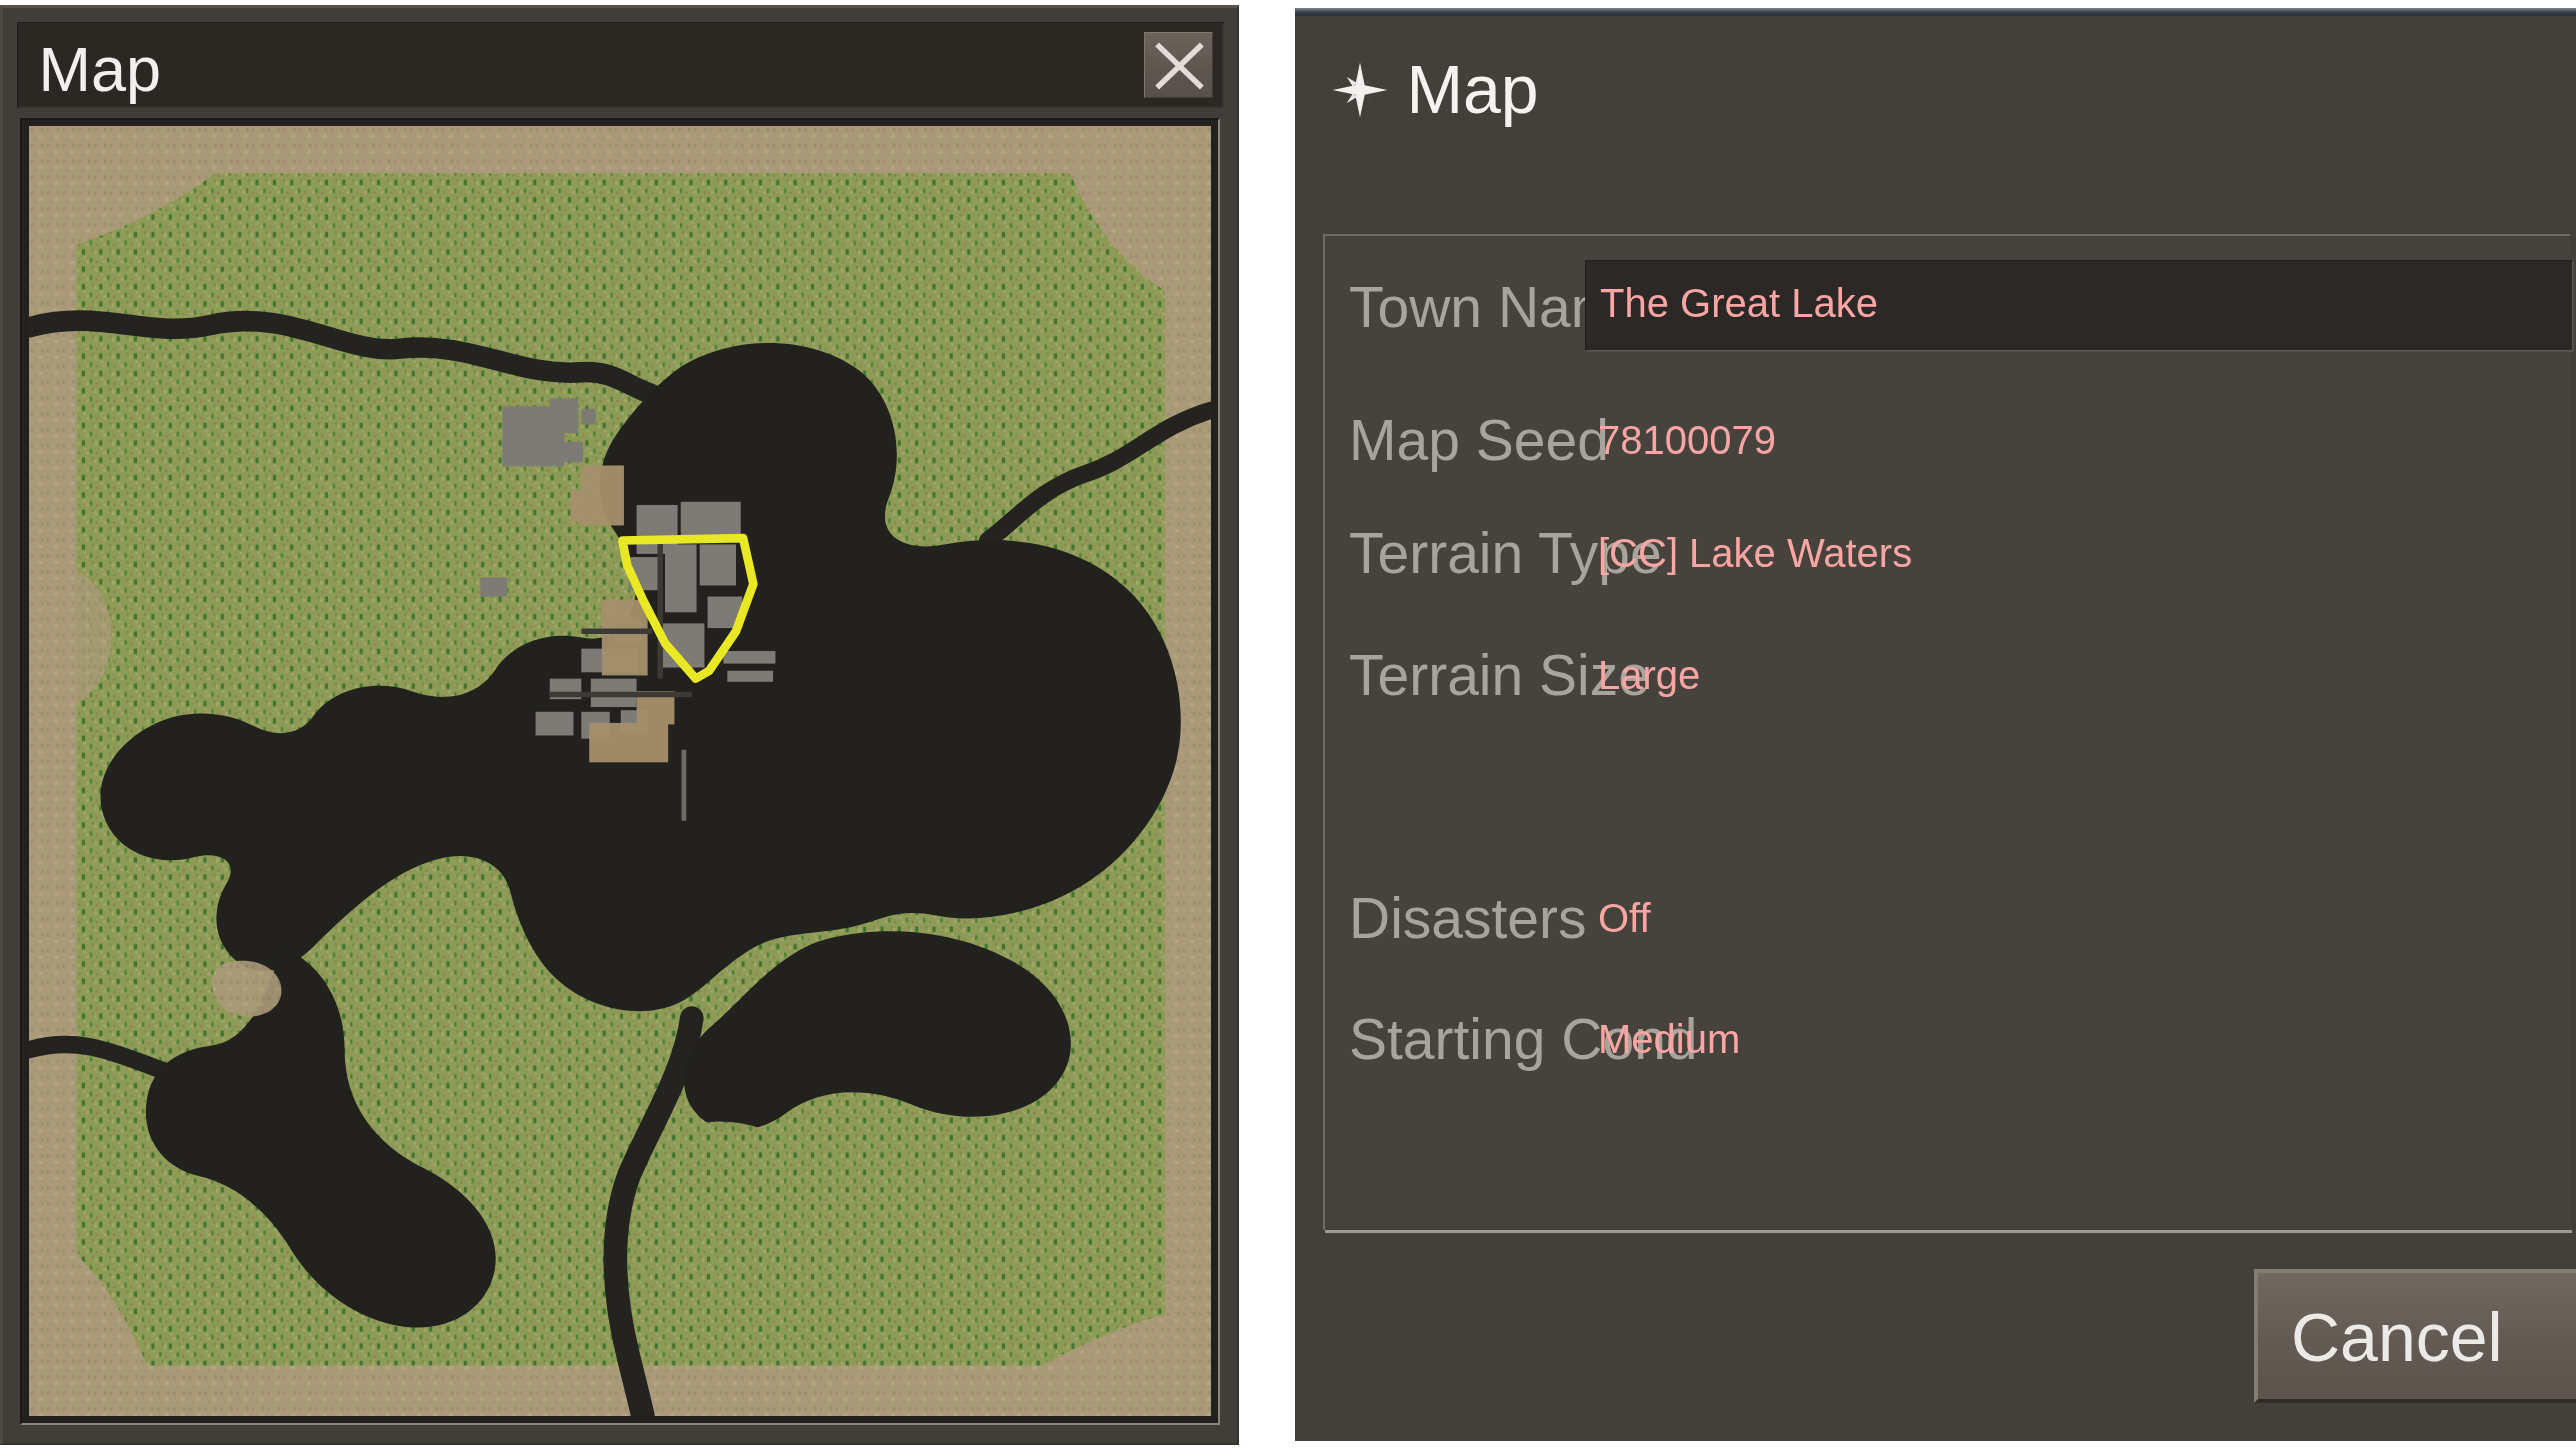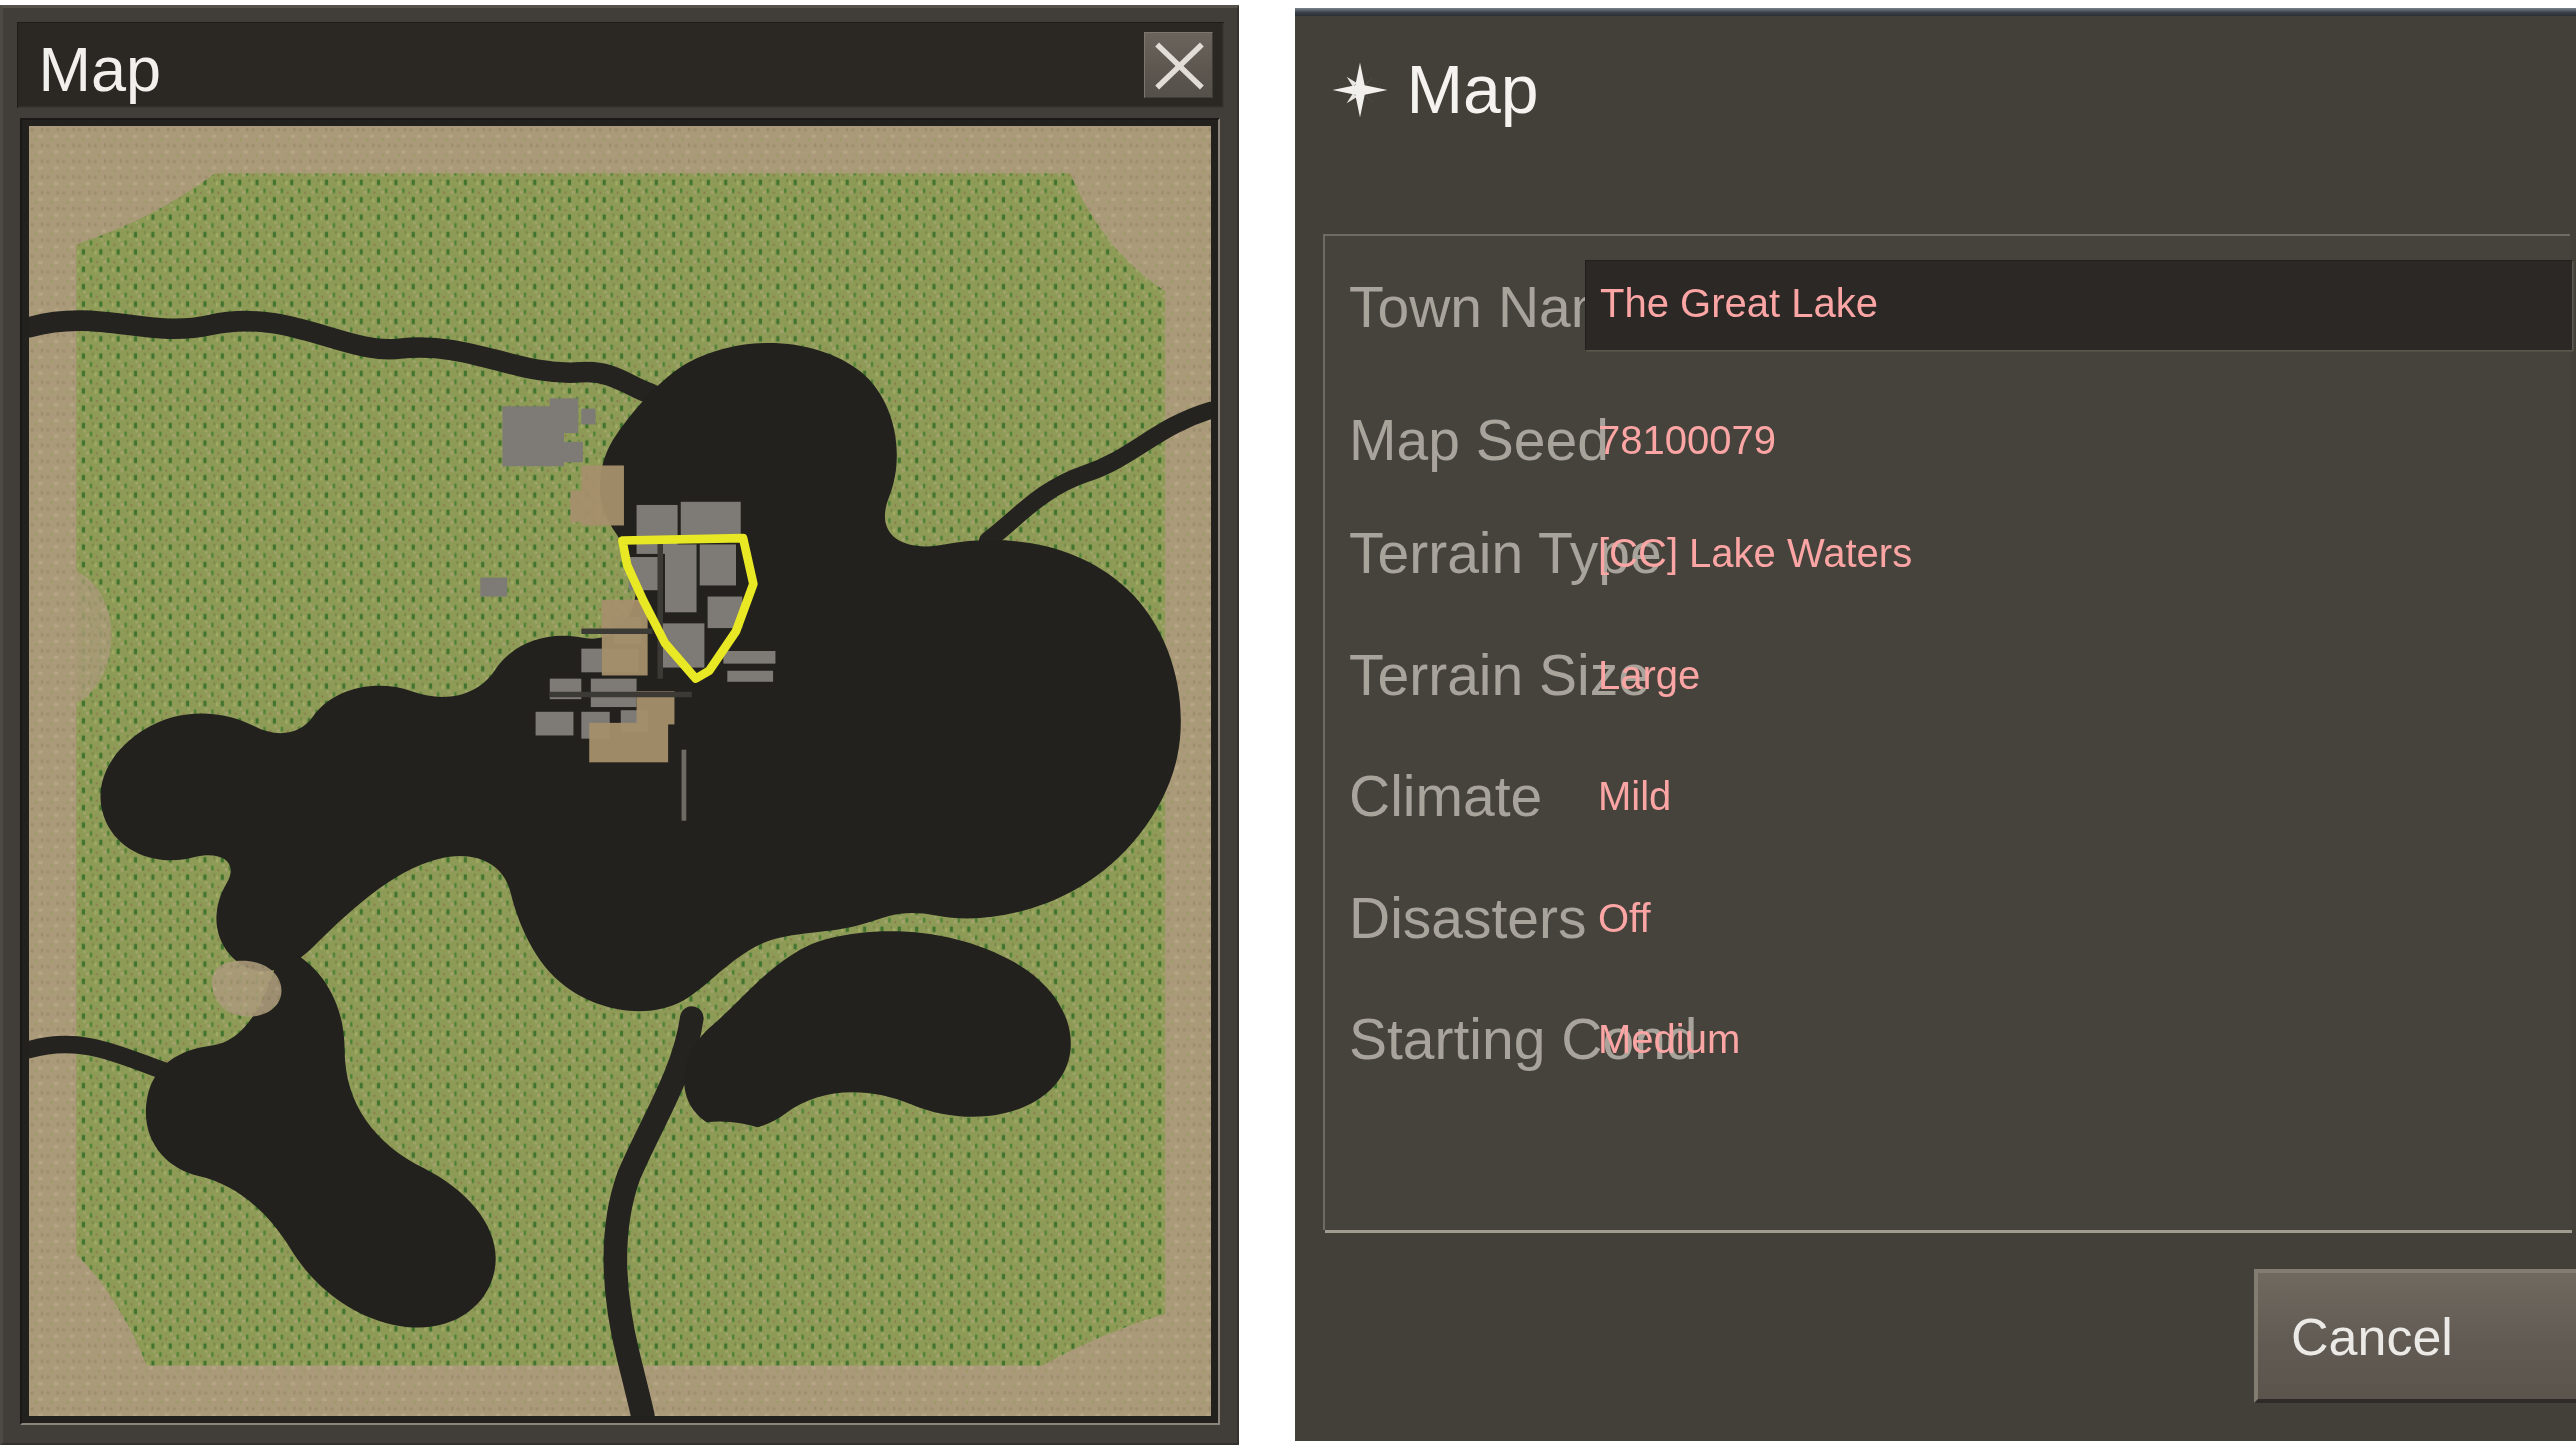--- a/index.html
+++ b/index.html
@@ -221,21 +221,21 @@
     border-right: 4px solid #2e2b28;
     border-bottom: 4px solid #2e2b28;
     box-sizing: border-box;
     cursor: pointer;
     overflow: hidden;
   }
   #cancel-button-label {
     position: absolute;
     left: 33px;
     top: 20.5px;
-    font-size: 52px;
+    font-size: 68px;
     line-height: 87px;
     color: #eceae6;
     white-space: nowrap;
   }
 </style>
 </head>
 <body>
 
 <div id="root">
 
@@ -437,24 +437,20 @@
         <div class="form-row" style="top:257px;">
           <div class="form-label">Terrain Type</div>
           <div class="form-value">[CC] Lake Waters</div>
         </div>
 
         <div class="form-row" style="top:379px;">
           <div class="form-label">Terrain Size</div>
           <div class="form-value">Large</div>
         </div>
 
-        <div class="form-row" style="top:500px;">
-          <div class="form-label">Climate</div>
-          <div class="form-value">Mild</div>
-        </div>
 
         <div class="form-row" style="top:743px;">
           <div class="form-label">Starting Cond</div>
           <div class="form-value">Medium</div>
         </div>
 
         <div class="form-row" style="top:622px;">
           <div class="form-label">Disasters</div>
           <div class="form-value">Off</div>
         </div>

